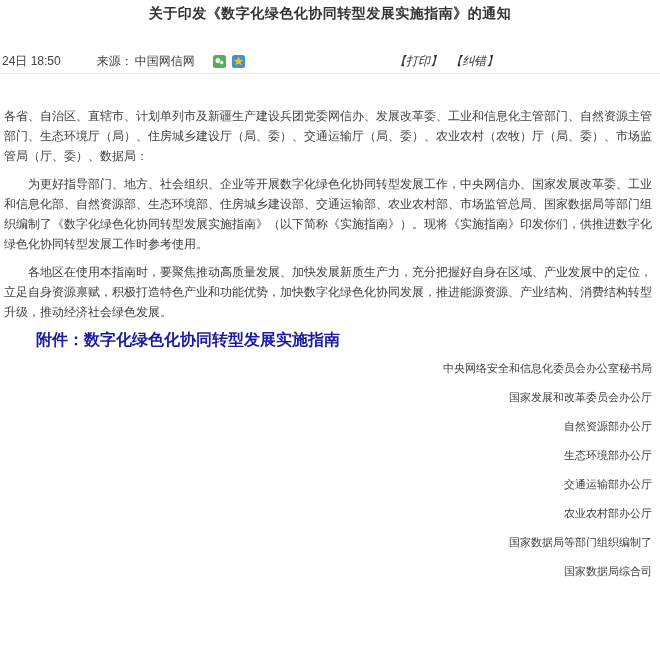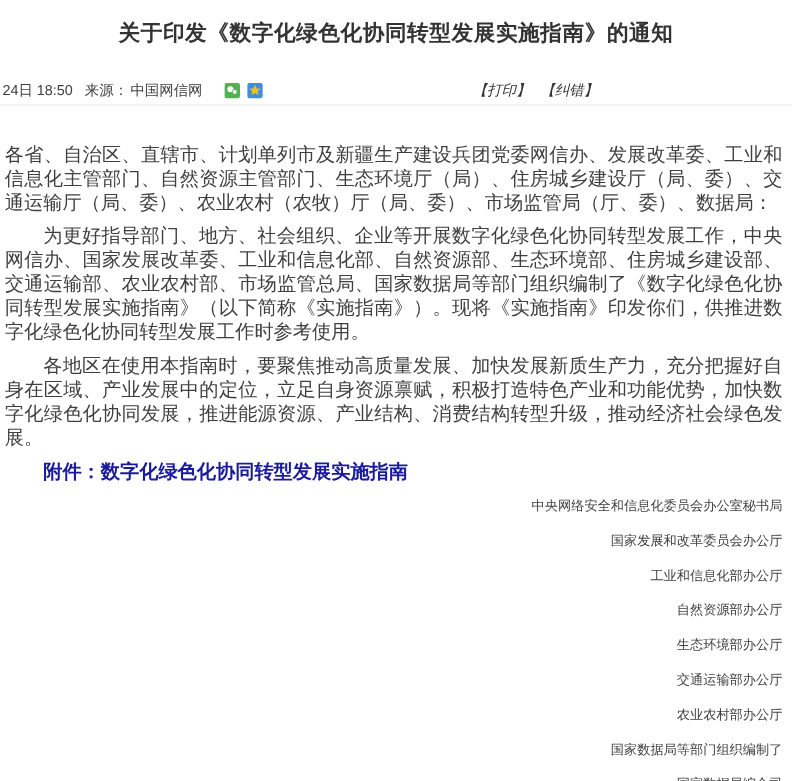--- a/index.html
+++ b/index.html
@@ -6,23 +6,22 @@
   html, body {
     width: 660px; height: 651px;
     background: #ffffff;
     overflow: hidden;
     font-family: "Liberation Sans", sans-serif;
   }
   .page { position: relative; width: 660px; height: 651px; }
 
   
   .doc-title {
-    padding-top: 14px;
     text-align: center;
-    font-size: 18px;
+    font-size: 14px;
     line-height: 26px;
     font-weight: bold;
     color: #333333;
     letter-spacing: 0.5px;
   }
 
   
   .meta-row {
     position: relative;
     margin-top: 27px;
@@ -34,21 +33,21 @@
   .meta-left {
     position: absolute;
     left: 0; top: 0;
     display: flex;
     align-items: center;
   }
   .meta-date {
     display: inline-block;
     margin-left: -10px; 
   }
-  .meta-source-label { margin-left: 10px; }
+  .meta-source-label { margin-left: 36px; }
   .meta-source-value { margin-left: 2px; }
   .share-icons { display: flex; align-items: center; margin-left: 12px; }
   .share-icons .icon { width: 13px; height: 13px; margin-left: 6px; cursor: pointer; }
   .meta-actions {
     position: absolute;
     left: 394px; top: 0;
     color: #333333;
     font-style: italic;
   }
   .meta-actions span { cursor: pointer; margin-right: 5px; }
@@ -57,21 +56,21 @@
   .divider {
     margin-top: 5px;
     border-bottom: 1px solid #ebebeb;
   }
 
   
   .content {
     padding: 32px 8px 0 4px;
   }
   .para {
-    font-size: 16px;
+    font-size: 12px;
     line-height: 20px;
     color: #3f3f3f;
     text-align: justify;
     margin-bottom: 8px;
   }
   .para.indent { text-indent: 2em; }
 
   .attachment {
     font-size: 16px;
     line-height: 20px;
@@ -131,21 +130,20 @@
   <div class="content">
     <p class="para">各省、自治区、直辖市、计划单列市及新疆生产建设兵团党委网信办、发展改革委、工业和信息化主管部门、自然资源主管部门、生态环境厅（局）、住房城乡建设厅（局、委）、交通运输厅（局、委）、农业农村（农牧）厅（局、委）、市场监管局（厅、委）、数据局：</p>
     <p class="para indent">为更好指导部门、地方、社会组织、企业等开展数字化绿色化协同转型发展工作，中央网信办、国家发展改革委、工业和信息化部、自然资源部、生态环境部、住房城乡建设部、交通运输部、农业农村部、市场监管总局、国家数据局等部门组织编制了《数字化绿色化协同转型发展实施指南》（以下简称《实施指南》）。现将《实施指南》印发你们，供推进数字化绿色化协同转型发展工作时参考使用。</p>
     <p class="para indent">各地区在使用本指南时，要聚焦推动高质量发展、加快发展新质生产力，充分把握好自身在区域、产业发展中的定位，立足自身资源禀赋，积极打造特色产业和功能优势，加快数字化绿色化协同发展，推进能源资源、产业结构、消费结构转型升级，推动经济社会绿色发展。</p>
 
     <p class="attachment"><span>附件：</span><a>数字化绿色化协同转型发展实施指南</a></p>
 
     <div class="signatories">
       <p class="signatory">中央网络安全和信息化委员会办公室秘书局</p>
       <p class="signatory">国家发展和改革委员会办公厅</p>
-      <p class="signatory">工业和信息化部办公厅</p>
       <p class="signatory">自然资源部办公厅</p>
       <p class="signatory">生态环境部办公厅</p>
       <p class="signatory">交通运输部办公厅</p>
       <p class="signatory">农业农村部办公厅</p>
       <p class="signatory">国家数据局等部门组织编制了</p>
       <p class="signatory">国家数据局综合司</p>
     </div>
   </div>
 
 </div>

